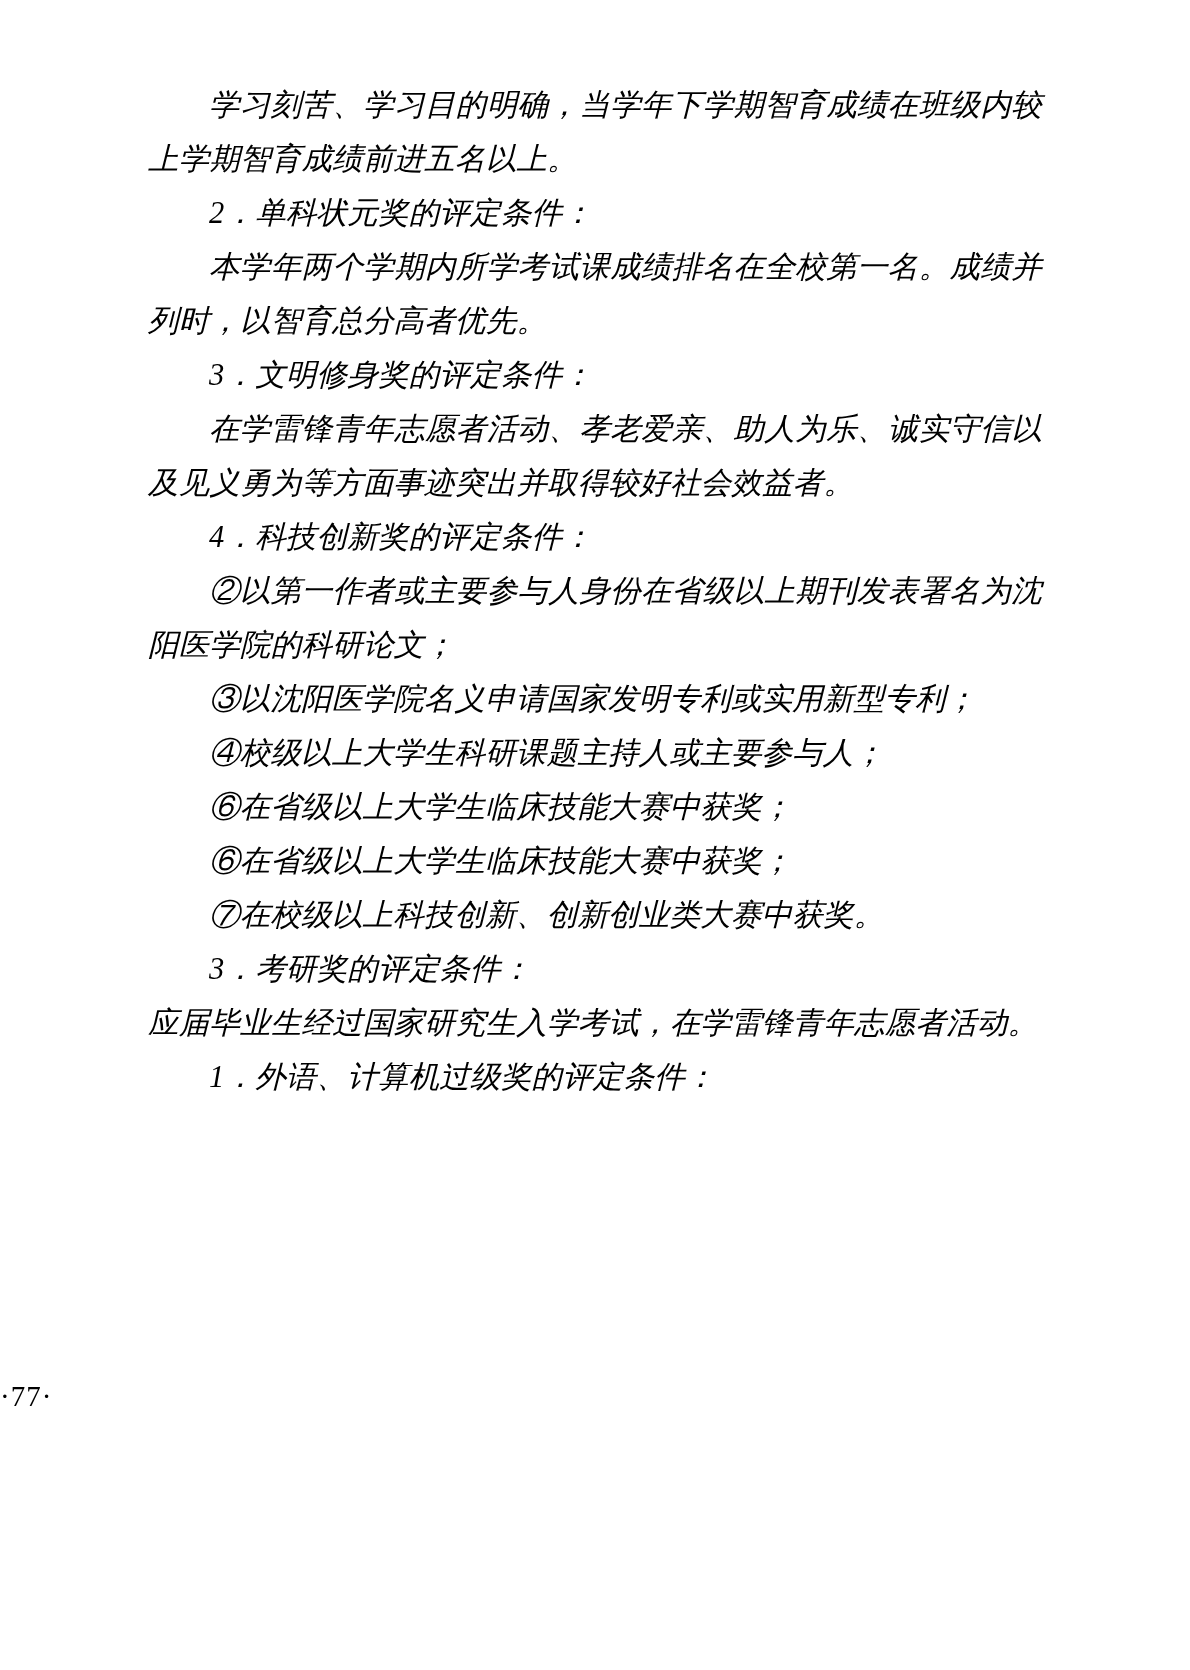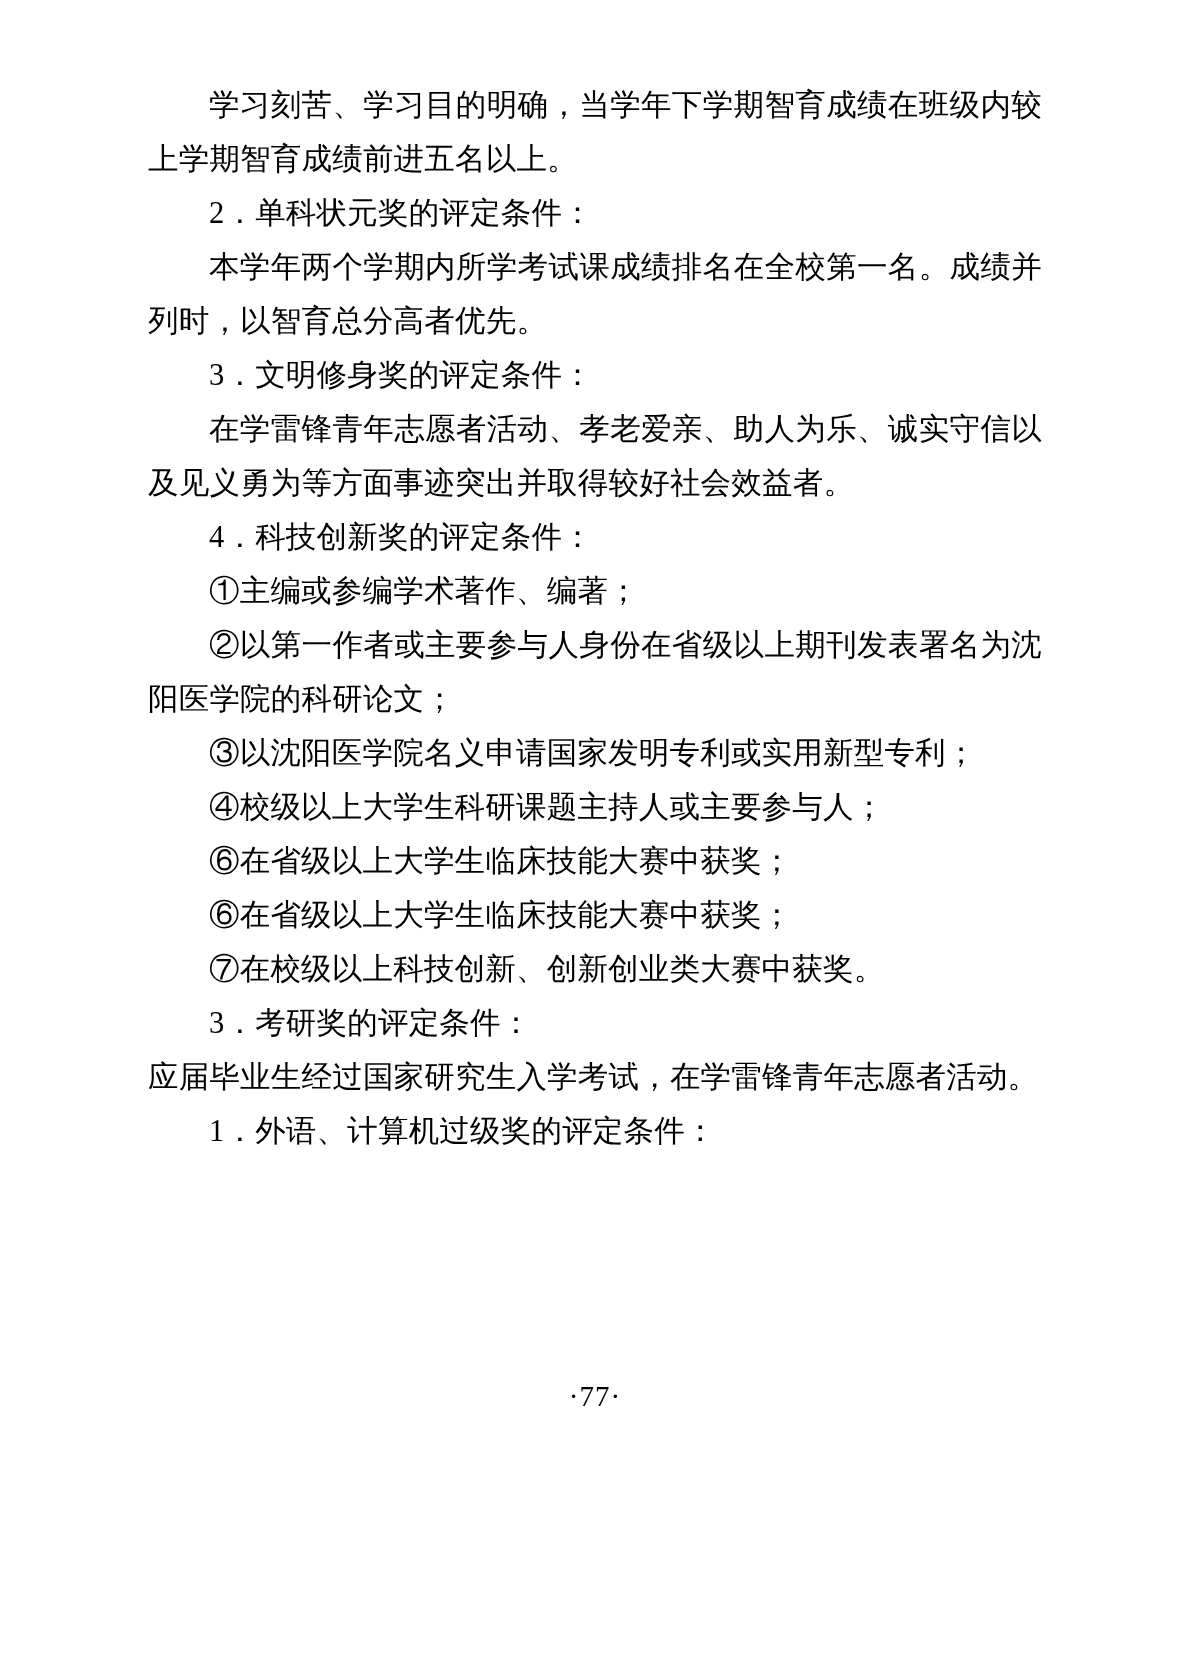--- a/index.html
+++ b/index.html
@@ -27,50 +27,49 @@
   .body-text {
     font-size: 30.5px;
     line-height: 54px;
     text-align: justify;
     text-justify: inter-ideograph;
     letter-spacing: 0.2px;
   }
   .para {
     margin: 0;
     padding: 0;
+    font-style: italic;
   }
   .indent {
     text-indent: 2em;
   }
   .noindent {
     text-indent: 0;
   }
   .footer {
     position: absolute;
     left: 0;
     right: 0;
     top: 1380px;
-    text-align: center;
     font-size: 29px;
     font-family: "Liberation Serif", "DejaVu Serif", serif;
     letter-spacing: 1px;
   }
 </style>
 </head>
 <body>
 
 <div class="page">
   <div class="body-text">
     <p class="para indent">学习刻苦、学习目的明确，当学年下学期智育成绩在班级内较上学期智育成绩前进五名以上。</p>
     <p class="para indent">2．单科状元奖的评定条件：</p>
     <p class="para indent">本学年两个学期内所学考试课成绩排名在全校第一名。成绩并列时，以智育总分高者优先。</p>
     <p class="para indent">3．文明修身奖的评定条件：</p>
     <p class="para indent">在学雷锋青年志愿者活动、孝老爱亲、助人为乐、诚实守信以及见义勇为等方面事迹突出并取得较好社会效益者。</p>
     <p class="para indent">4．科技创新奖的评定条件：</p>
-    <p class="para indent">①主编或参编学术著作、编著；</p>
     <p class="para indent">②以第一作者或主要参与人身份在省级以上期刊发表署名为沈阳医学院的科研论文；</p>
     <p class="para indent">③以沈阳医学院名义申请国家发明专利或实用新型专利；</p>
     <p class="para indent">④校级以上大学生科研课题主持人或主要参与人；</p>
     <p class="para indent">⑥在省级以上大学生临床技能大赛中获奖；</p>
     <p class="para indent">⑥在省级以上大学生临床技能大赛中获奖；</p>
     <p class="para indent">⑦在校级以上科技创新、创新创业类大赛中获奖。</p>
     <p class="para indent">3．考研奖的评定条件：</p>
     <p class="para noindent">应届毕业生经过国家研究生入学考试，在学雷锋青年志愿者活动。</p>
     <p class="para indent">1．外语、计算机过级奖的评定条件：</p>
   </div>

